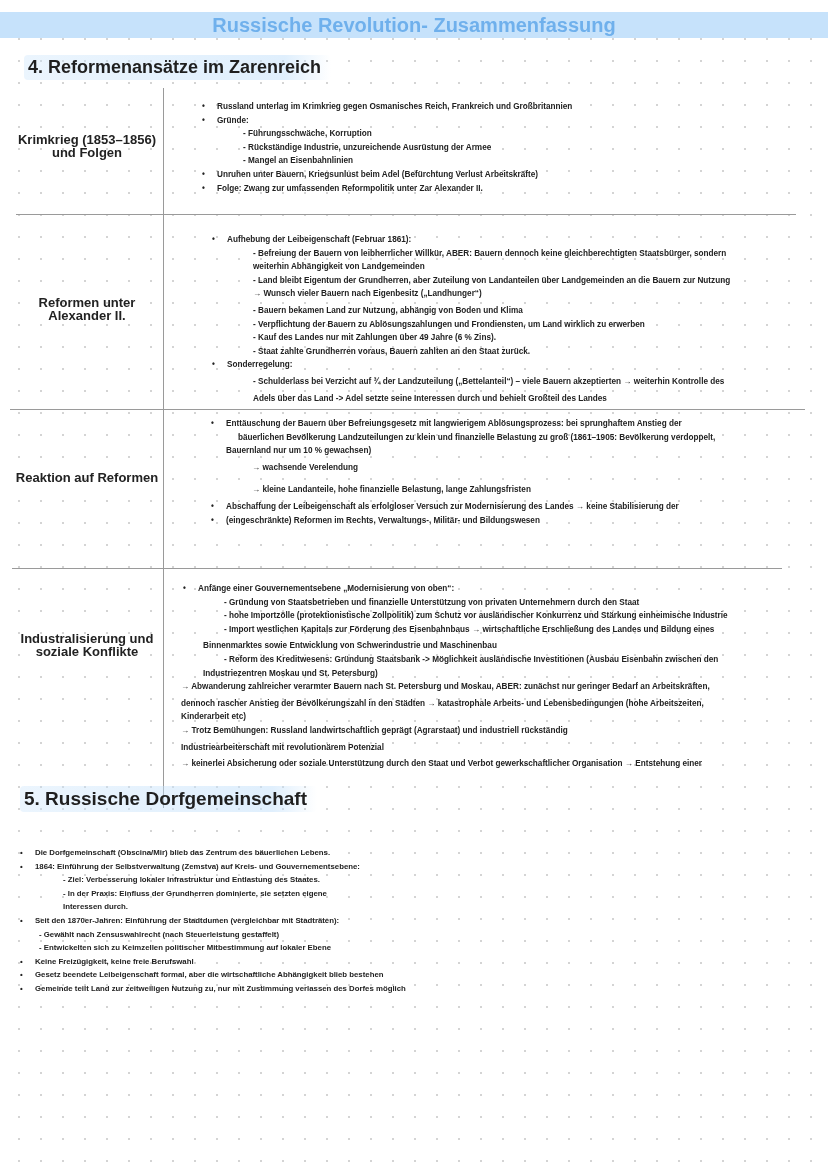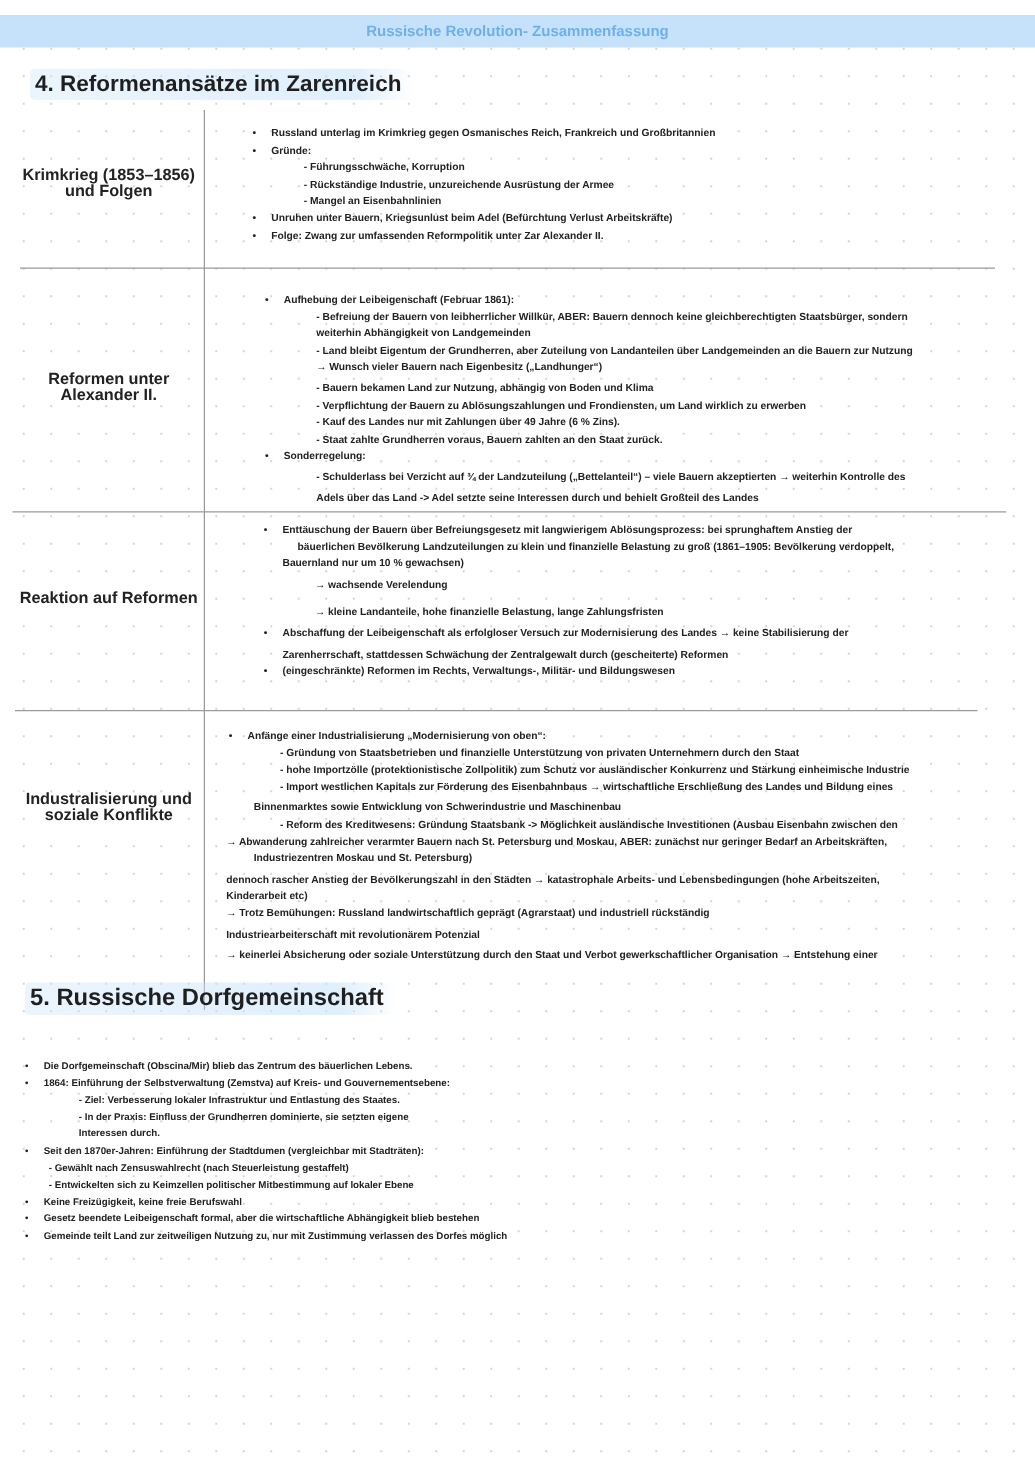--- a/index.html
+++ b/index.html
@@ -9,21 +9,21 @@
     background-image: radial-gradient(circle, #d4d4d4 0.8px, transparent 1.1px);
     background-size: 22px 22px;
     background-position: 8px 6px;
     font-family: "Liberation Sans", sans-serif;
     color: #1a1a1a;
   }
   .title-bar {
     position: absolute; left: 0; top: 12px; width: 828px; height: 26px;
     background: #c6e2fb;
     text-align: center; line-height: 26px;
-    font-size: 12px; font-weight: bold; color: #6fb0ec;
+    font-size: 20px; font-weight: bold; color: #6fb0ec;
   }
   .section-heading {
     position: absolute; font-weight: bold; color: #1f1f1f;
     background: linear-gradient(90deg, rgba(198,226,251,0.35), rgba(198,226,251,0.55) 85%, rgba(198,226,251,0));
     padding: 2px 10px 2px 4px; border-radius: 4px;
   }
   #h4 { left: 24px; top: 55px; font-size: 18px; }
   #h5 { left: 20px; top: 786px; font-size: 19px; }
   .vline { position: absolute; left: 163px; top: 88px; width: 1px; height: 720px; background: #9a9a9a; }
   .hline { position: absolute; height: 1px; background: #9a9a9a; }
@@ -80,32 +80,31 @@
     <p style="padding-left: 26px; margin-top: 3px;">- Schulderlass bei Verzicht auf ¾ der Landzuteilung („Bettelanteil“) – viele Bauern akzeptierten → weiterhin Kontrolle des</p>
     <p style="padding-left: 26px; margin-top: 3px;">Adels über das Land -&gt; Adel setzte seine Interessen durch und behielt Großteil des Landes</p>
   </div>
 <div class="content" id="row2" style="left:226px; top:417px;">
     <p class="b" style="padding-left: 0px;">Enttäuschung der Bauern über Befreiungsgesetz mit langwierigem Ablösungsprozess: bei sprunghaftem Anstieg der</p>
     <p style="padding-left: 0px; margin-left: 12px;">bäuerlichen Bevölkerung Landzuteilungen zu klein und finanzielle Belastung zu groß (1861–1905: Bevölkerung verdoppelt,</p>
     <p style="padding-left: 0px;">Bauernland nur um 10 % gewachsen)</p>
     <p style="padding-left: 26px; margin-top: 3px;">→ wachsende Verelendung</p>
     <p style="padding-left: 26px; margin-top: 9px;">→ kleine Landanteile, hohe finanzielle Belastung, lange Zahlungsfristen</p>
     <p class="b" style="padding-left: 0px; margin-top: 3px;">Abschaffung der Leibeigenschaft als erfolgloser Versuch zur Modernisierung des Landes → keine Stabilisierung der</p>
-    <p style="padding-left: 0px; margin-top: 3px;">Zarenherrschaft, stattdessen Schwächung der Zentralgewalt durch (gescheiterte) Reformen</p>
     <p class="b" style="padding-left: 0px;">(eingeschränkte) Reformen im Rechts, Verwaltungs-, Militär- und Bildungswesen</p>
   </div>
 <div class="content" id="row3" style="left:198px; top:582px;">
-    <p class="b" style="padding-left: 0px;">Anfänge einer Industrialisierung „Modernisierung von oben“:</p>
+    <p class="b" style="padding-left: 0px;">Anfänge einer Gouvernementsebene „Modernisierung von oben“:</p>
     <p style="padding-left: 26px;">- Gründung von Staatsbetrieben und finanzielle Unterstützung von privaten Unternehmern durch den Staat</p>
     <p style="padding-left: 26px;">- hohe Importzölle (protektionistische Zollpolitik) zum Schutz vor ausländischer Konkurrenz und Stärkung einheimische Industrie</p>
     <p style="padding-left: 26px;">- Import westlichen Kapitals zur Förderung des Eisenbahnbaus → wirtschaftliche Erschließung des Landes und Bildung eines</p>
     <p style="padding-left: 5px; margin-top: 3px;">Binnenmarktes sowie Entwicklung von Schwerindustrie und Maschinenbau</p>
     <p style="padding-left: 26px;">- Reform des Kreditwesens: Gründung Staatsbank -&gt; Möglichkeit ausländische Investitionen (Ausbau Eisenbahn zwischen den</p>
+    <p style="padding-left: 5px;">Industriezentren Moskau und St. Petersburg)</p>
     <p style="margin-left: -17px;">→ Abwanderung zahlreicher verarmter Bauern nach St. Petersburg und Moskau, ABER: zunächst nur geringer Bedarf an Arbeitskräften,</p>
-    <p style="padding-left: 5px;">Industriezentren Moskau und St. Petersburg)</p>
     <p style="margin-top: 3px; margin-left: -17px;">dennoch rascher Anstieg der Bevölkerungszahl in den Städten → katastrophale Arbeits- und Lebensbedingungen (hohe Arbeitszeiten,</p>
     <p style="margin-left: -17px;">Kinderarbeit etc)</p>
     <p style="margin-left: -17px;">→ Trotz Bemühungen: Russland landwirtschaftlich geprägt (Agrarstaat) und industriell rückständig</p>
     <p style="margin-top: 3px; margin-left: -17px;">Industriearbeiterschaft mit revolutionärem Potenzial</p>
     <p style="margin-top: 3px; margin-left: -17px;">→ keinerlei Absicherung oder soziale Unterstützung durch den Staat und Verbot gewerkschaftlicher Organisation → Entstehung einer</p>
   </div>
 
 <div class="section-heading" id="h5">5.  Russische Dorfgemeinschaft</div>
 <div class="dorf" id="dorf" style="left:35px;">
     <p class="b" style="padding-left: 0px;">Die Dorfgemeinschaft (Obscina/Mir) blieb das Zentrum des bäuerlichen Lebens.</p>

